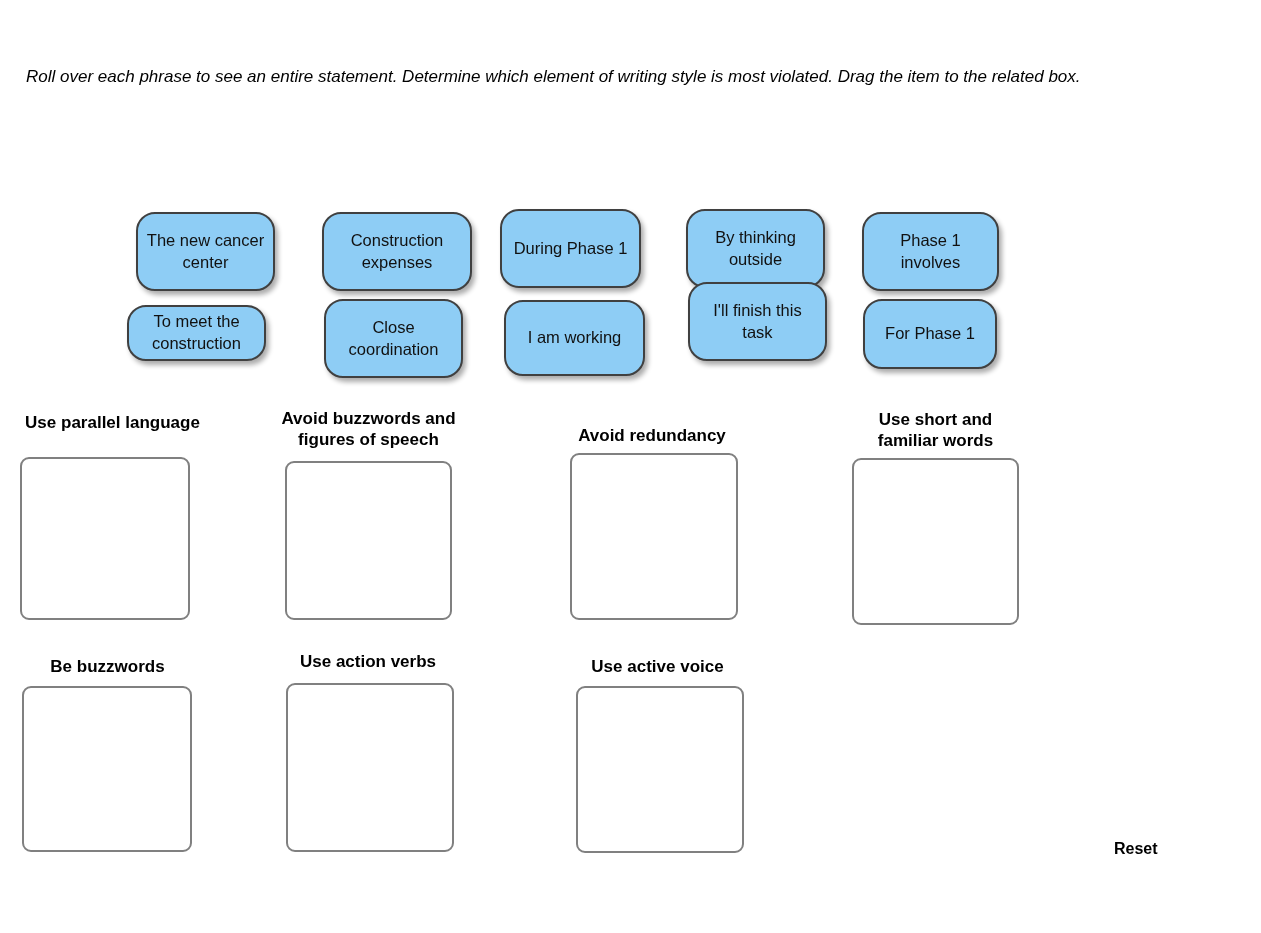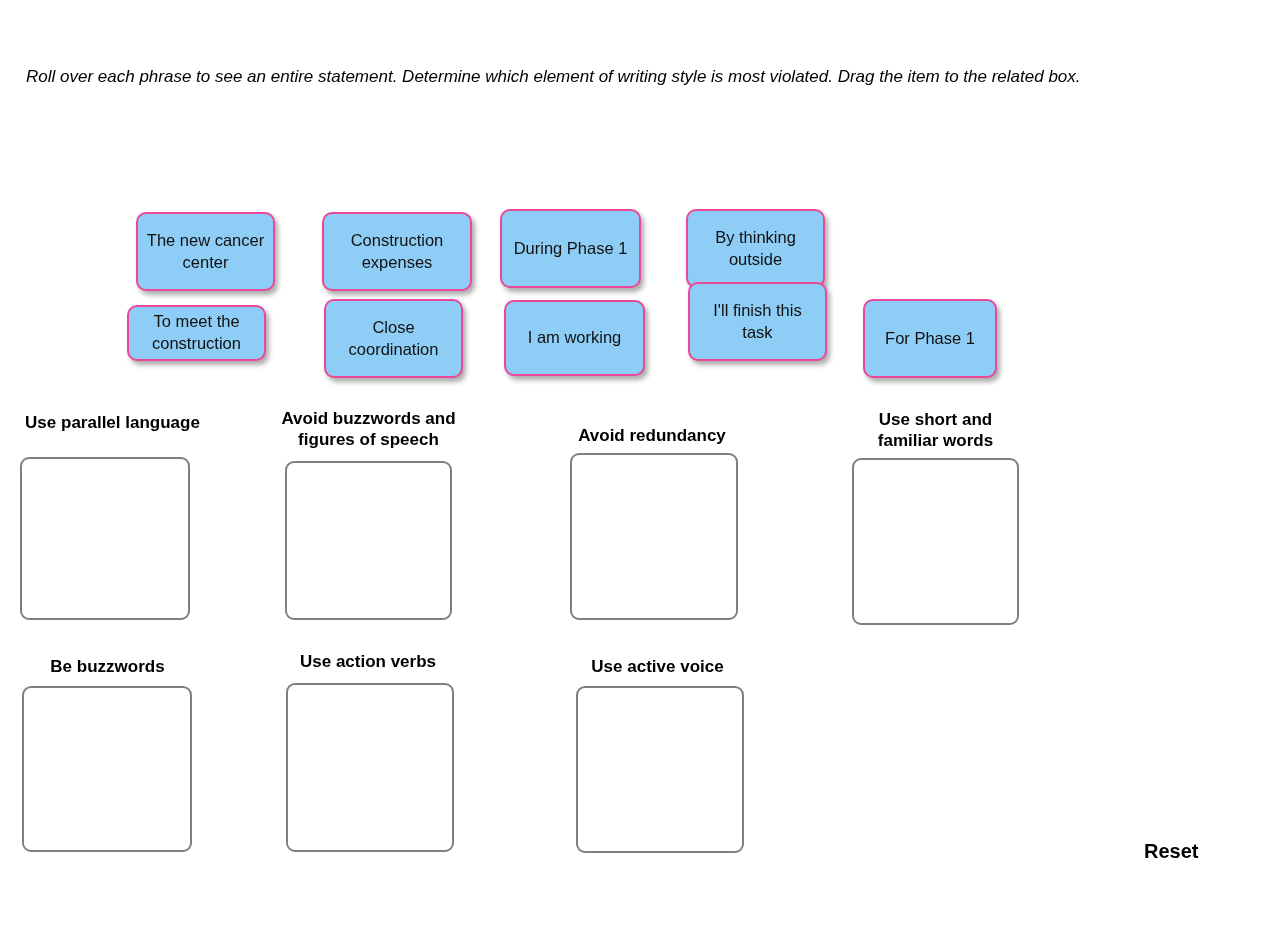--- a/index.html
+++ b/index.html
@@ -35,22 +35,22 @@
     position: absolute;
     left: 0;
     top: 0;
     width: 1261px;
     height: 933px;
   }
   .phrase-tile {
     position: absolute;
     box-sizing: border-box;
     background: #8ecdf5;
-    border: 2px solid #ec4899;
-    border-radius: 10px;
+    border: 2px solid #404040;
+    border-radius: 19px;
     box-shadow: 3px 4px 5px rgba(0, 0, 0, 0.33);
     display: flex;
     align-items: center;
     justify-content: center;
     text-align: center;
     font-size: 16.5px;
     line-height: 1.33;
     color: #111111;
     cursor: move;
     padding: 18px 6px;
@@ -71,43 +71,43 @@
     background: #ffffff;
     border: 2px solid #808080;
     border-radius: 9px;
   }
 
   
   #reset-button {
     position: absolute;
     left: 1114px;
     top: 840px;
-    font-size: 20px;
+    font-size: 16px;
     font-weight: bold;
     color: #000000;
     cursor: pointer;
     user-select: none;
-    margin-left: 30px;
   }
 </style>
 </head>
 <body>
 
 <div id="instructions">Roll over each phrase to see an entire statement. Determine which element of writing style is most violated. Drag the item to the related box.</div>
 
 <div id="tile-layer">
     <div class="phrase-tile" style="left: 136px; top: 212px; width: 139px; height: 79px;">The new cancer center</div>
     <div class="phrase-tile" style="left: 127px; top: 305px; width: 139px; height: 56px;">To meet the construction</div>
     <div class="phrase-tile" style="left: 322px; top: 212px; width: 150px; height: 79px;">Construction expenses</div>
     <div class="phrase-tile" style="left: 324px; top: 299px; width: 139px; height: 79px;">Close coordination</div>
     <div class="phrase-tile" style="left: 500px; top: 209px; width: 141px; height: 79px;">During Phase 1</div>
     <div class="phrase-tile" style="left: 504px; top: 300px; width: 141px; height: 76px;">I am working</div>
     <div class="phrase-tile" style="left: 686px; top: 209px; width: 139px; height: 79px;">By thinking outside</div>
     <div class="phrase-tile" style="left: 688px; top: 282px; width: 139px; height: 79px;">I'll finish this task</div>
-    <div class="phrase-tile" style="left: 863px; top: 299px; width: 134px; height: 79px;">For Phase 1</div>
+    <div class="phrase-tile" style="left: 862px; top: 212px; width: 137px; height: 79px;">Phase 1 involves</div>
+    <div class="phrase-tile" style="left: 863px; top: 299px; width: 134px; height: 70px;">For Phase 1</div>
   </div>
 
 <div id="dropzone-layer">
     <div class="drop-label" style="left: 20px; top: 412px; width: 185px; white-space: normal;">Use parallel language</div>
     <div class="drop-box" style="left: 20px; top: 457px; width: 170px; height: 163px;"></div>
     <div class="drop-label" style="left: 255px; top: 408px; width: 227px; white-space: normal;">Avoid buzzwords and figures of speech</div>
     <div class="drop-box" style="left: 285px; top: 461px; width: 167px; height: 159px;"></div>
     <div class="drop-label" style="left: 556px; top: 425px; width: 192px; white-space: normal;">Avoid redundancy</div>
     <div class="drop-box" style="left: 570px; top: 453px; width: 168px; height: 167px;"></div>
     <div class="drop-label" style="left: 852px; top: 409px; width: 167px; white-space: normal;">Use short and familiar words</div>

